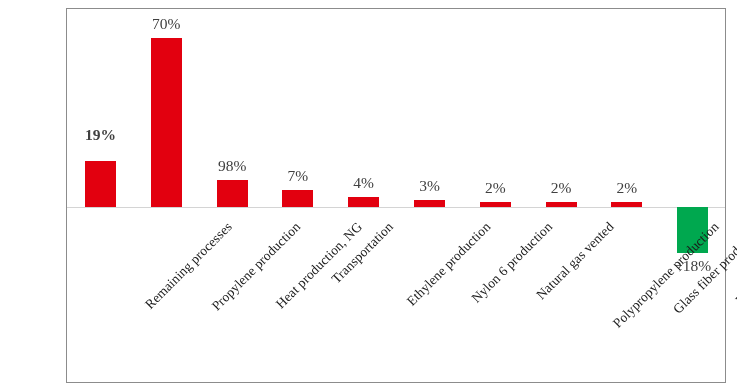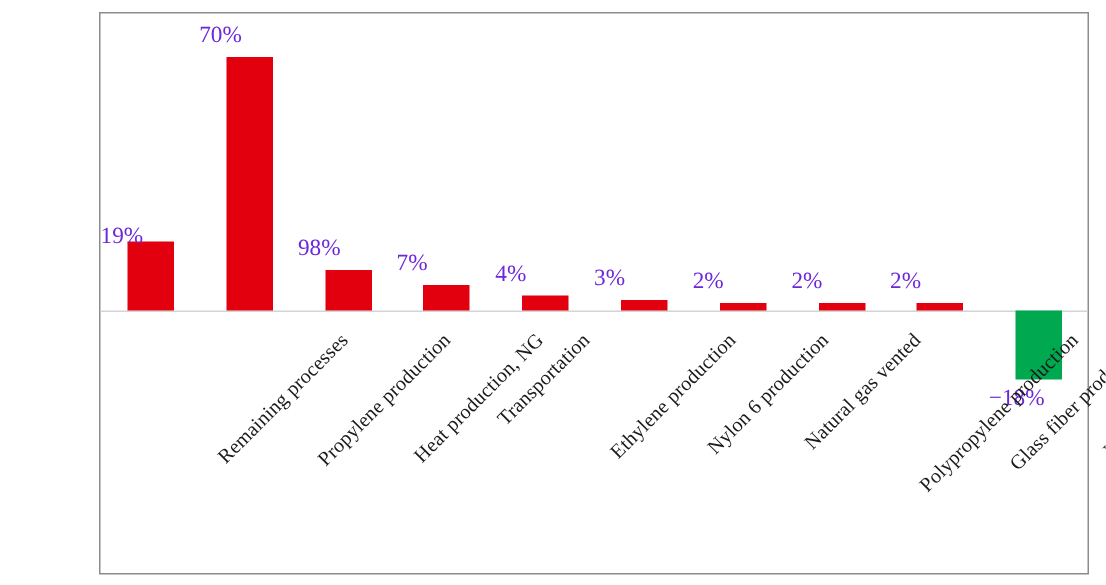--- a/index.html
+++ b/index.html
@@ -63,22 +63,23 @@
     position: absolute;
     left: 18px;
     width: 31px;
   }
   .bar.positive { bottom: auto; }
 
   .value-label {
     position: absolute;
     width: 67px;
     left: 0;
+    text-align: center;
     font-size: 15.5px;
-    color: #6d28d9;
+    color: #404040;
     white-space: nowrap;
   }
 
   
   .cat-label {
     position: absolute;
     font-size: 13.5px;
     color: #1a1a1a;
     white-space: nowrap;
     transform-origin: right top;
@@ -122,21 +123,21 @@
           <div class="bar positive" title="Polypropylene production 2%" style="height: 4.828px; top: 193.172px; background: rgb(226, 0, 15);"></div>
         </div>
         <div class="bar-slot" style="left: 526.4px;">
           <div class="bar positive" title="Glass fiber production 2%" style="height: 4.828px; top: 193.172px; background: rgb(226, 0, 15);"></div>
         </div>
         <div class="bar-slot" style="left: 592.2px;">
           <div class="bar negative" title="Biomass production −19%" style="height: 45.866px; top: 198px; background: rgb(0, 168, 79);"></div>
         </div>
       </div>
     <div id="labels-container">
-        <div class="value-label" style="left: 0px; top: 140px;">19%</div>
+        <div class="value-label" style="left: 0px; top: 117px; font-weight: bold;">19%</div>
         <div class="value-label" style="left: 65.8px; top: 6.02px;">70%</div>
         <div class="value-label" style="left: 131.6px; top: 148.446px;">98%</div>
         <div class="value-label" style="left: 197.4px; top: 158.102px;">7%</div>
         <div class="value-label" style="left: 263.2px; top: 165.344px;">4%</div>
         <div class="value-label" style="left: 329px; top: 167.758px;">3%</div>
         <div class="value-label" style="left: 394.8px; top: 170.172px;">2%</div>
         <div class="value-label" style="left: 460.6px; top: 170.172px;">2%</div>
         <div class="value-label" style="left: 526.4px; top: 170.172px;">2%</div>
         <div class="value-label" style="left: 592.2px; top: 247.866px;">−18%</div>
       </div>

